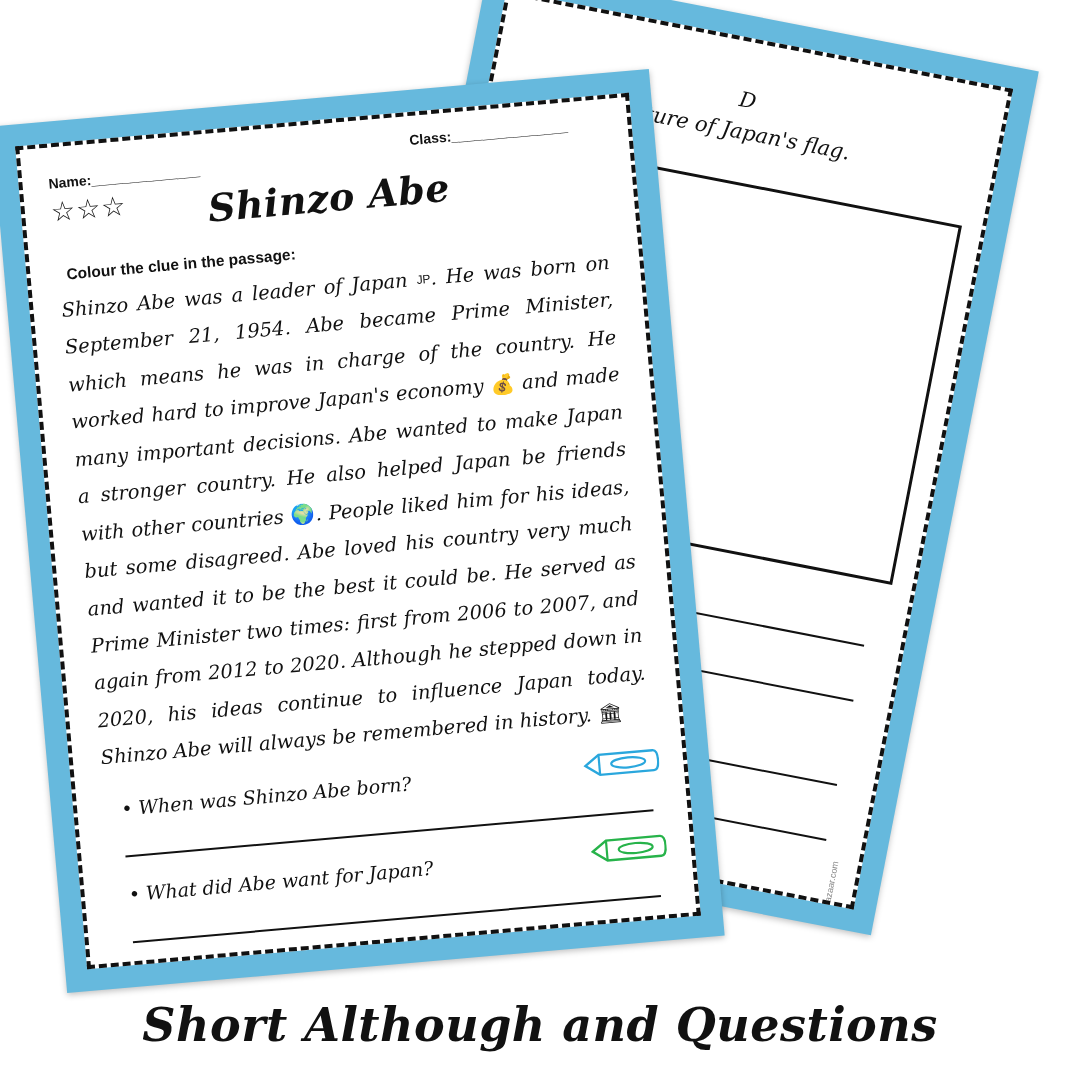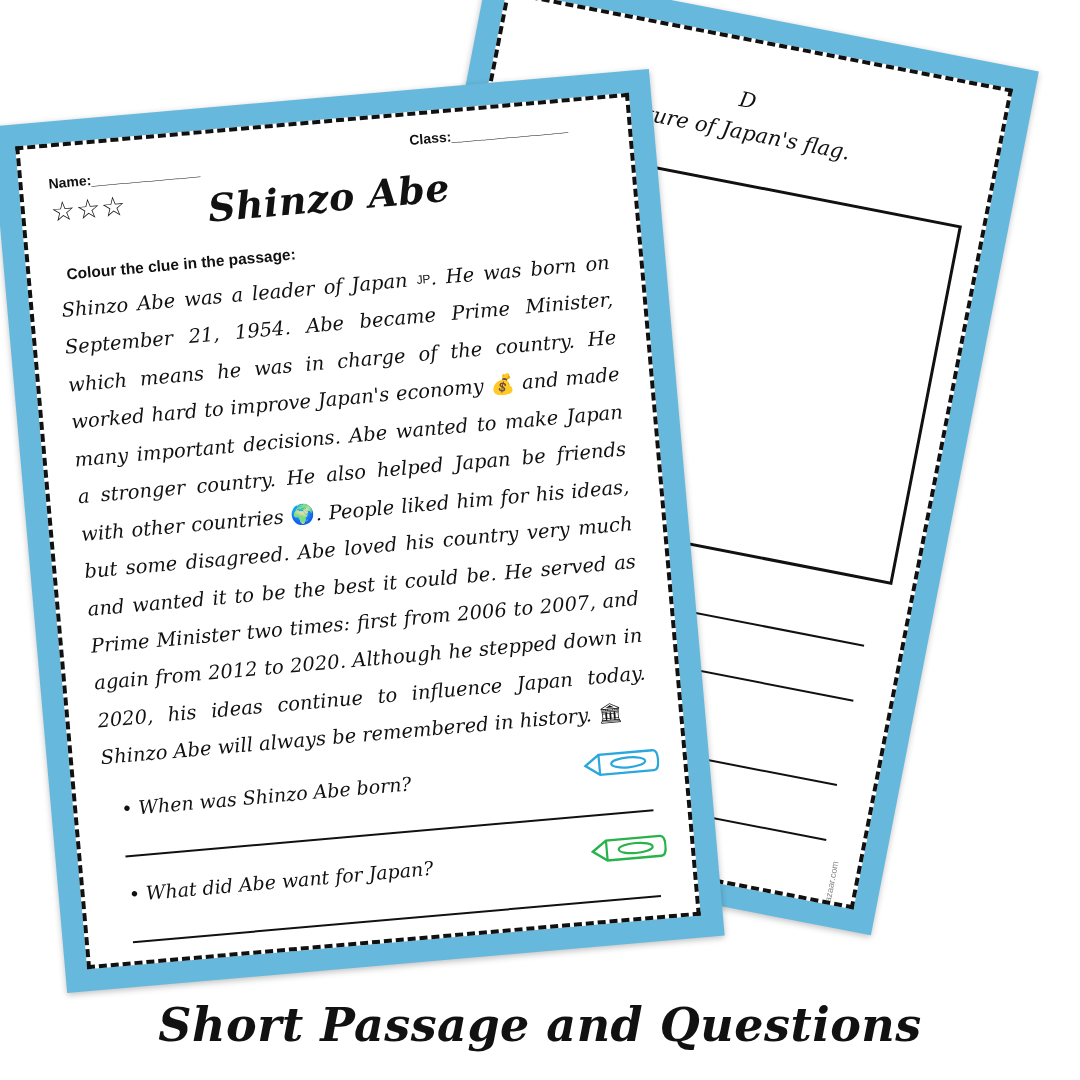--- a/index.html
+++ b/index.html
@@ -325,14 +325,14 @@
                 <line x1="16" y1="3" x2="16" y2="23" stroke="#e8342b" stroke-width="2.2"></line>
               </svg>
             </div>
           </div>
 
         </div>
       </div>
     </div>
   </div>
 
-  <div id="caption">Short Passage and Questions</div>
+  <div id="caption">Short Although and Questions</div>
 </div>
 
 </body></html>

